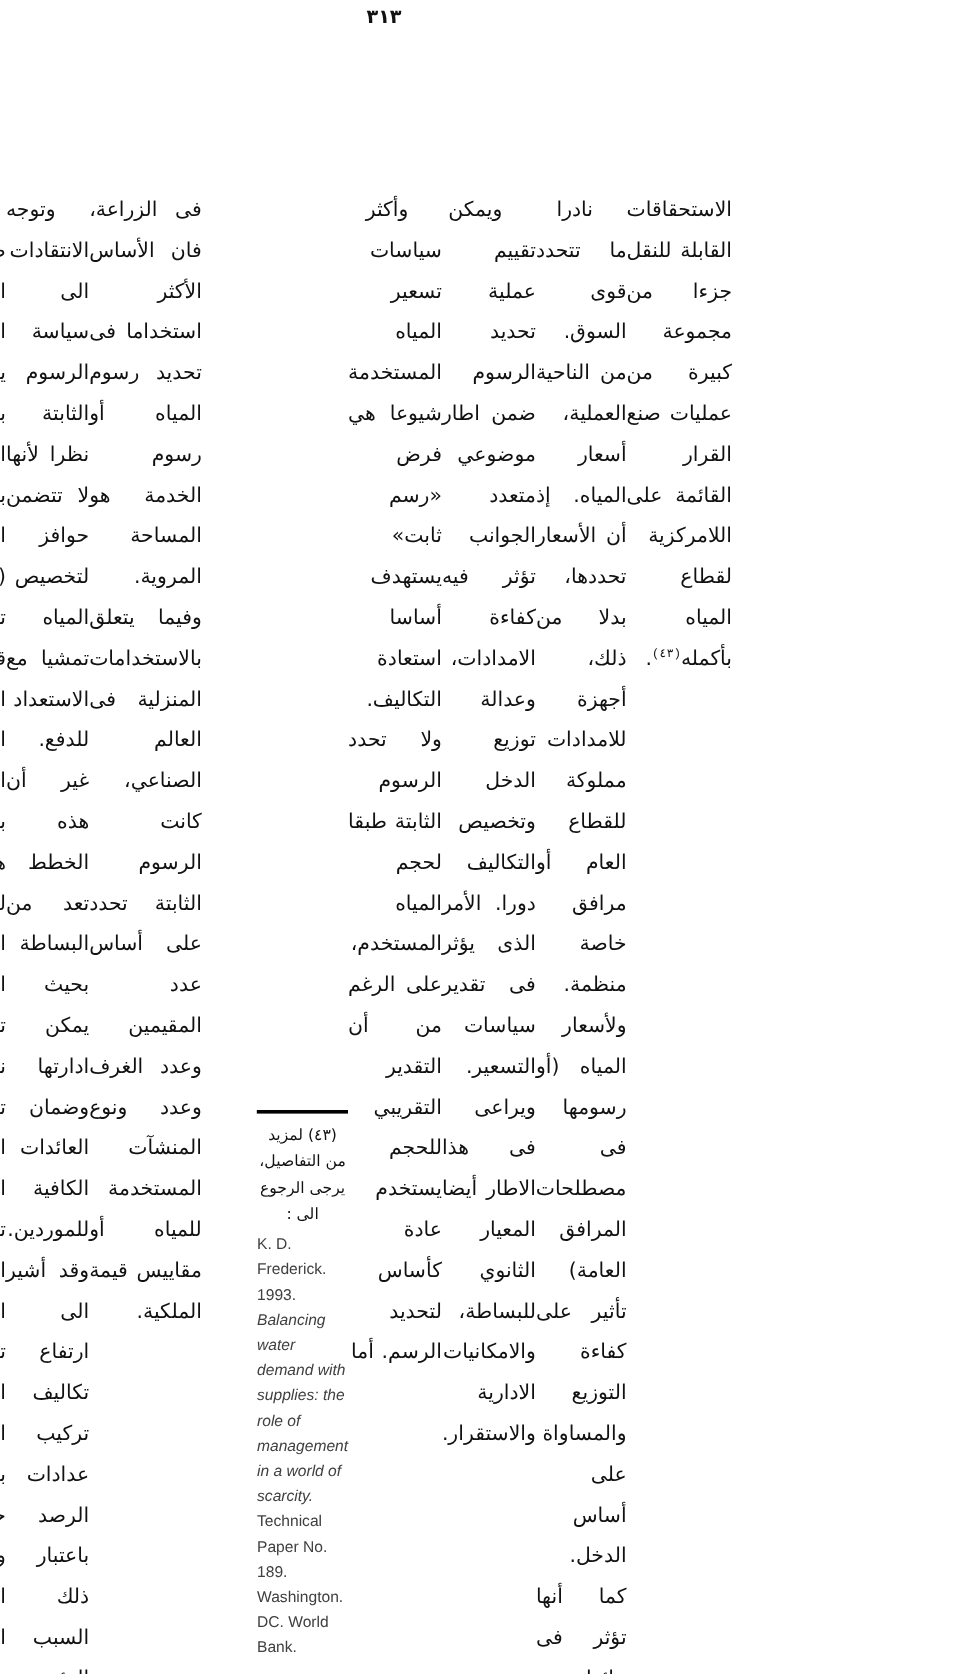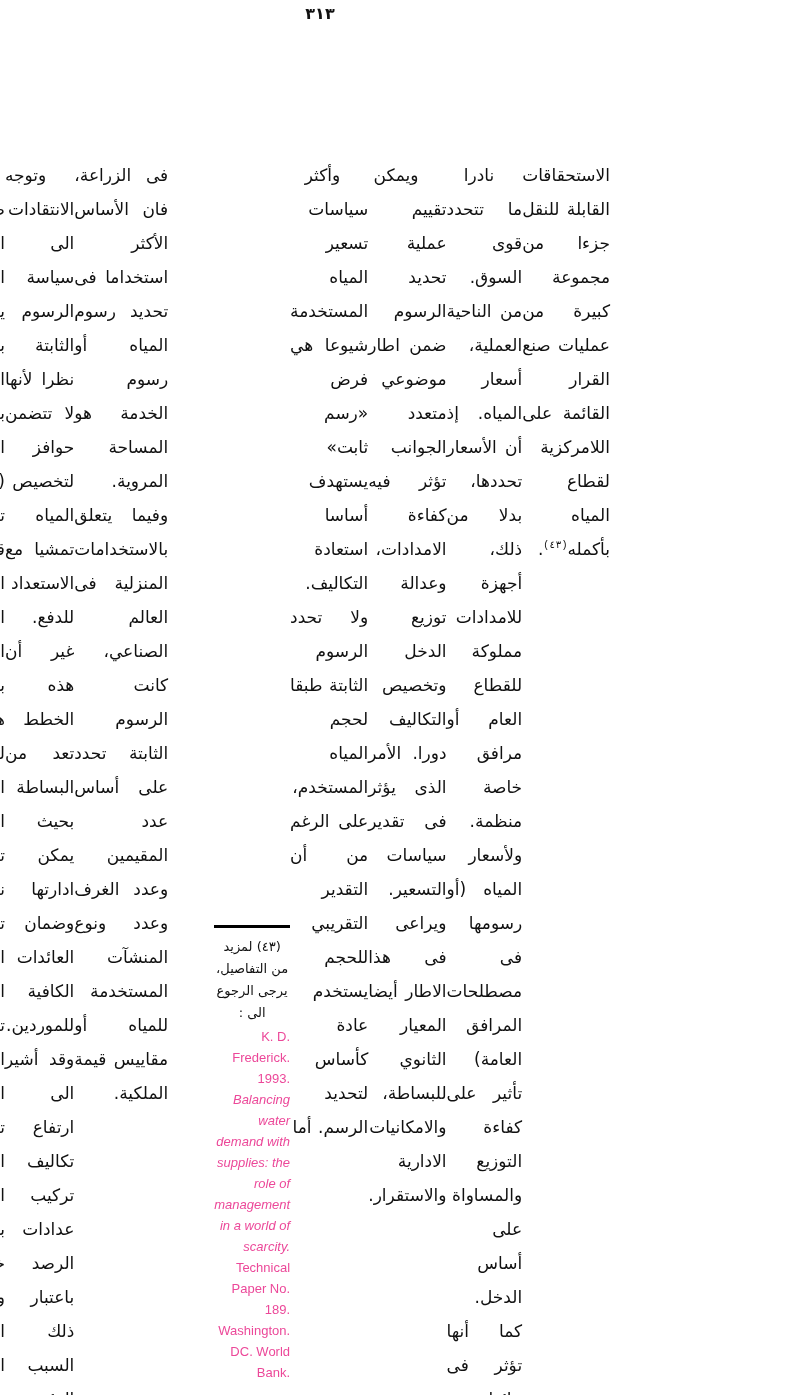--- a/index.html
+++ b/index.html
@@ -76,26 +76,26 @@
   }
   .footnote-ar {
     direction: rtl;
     text-align: center;
     font-size: 13px;
     line-height: 22px;
     margin: 0 0 2px 0;
   }
   .footnote-en {
     direction: ltr;
-    text-align: right;
+    text-align: left;
     font-size: 13px;
     line-height: 21px;
     margin: 0;
     font-family: "Liberation Sans", sans-serif;
-    color: #ec4899;
+    color: #404040;
   }
   .footnote-en .italic {
     font-style: italic;
   }
 </style>
 </head>
 <body>
 
 <div class="page">
 

